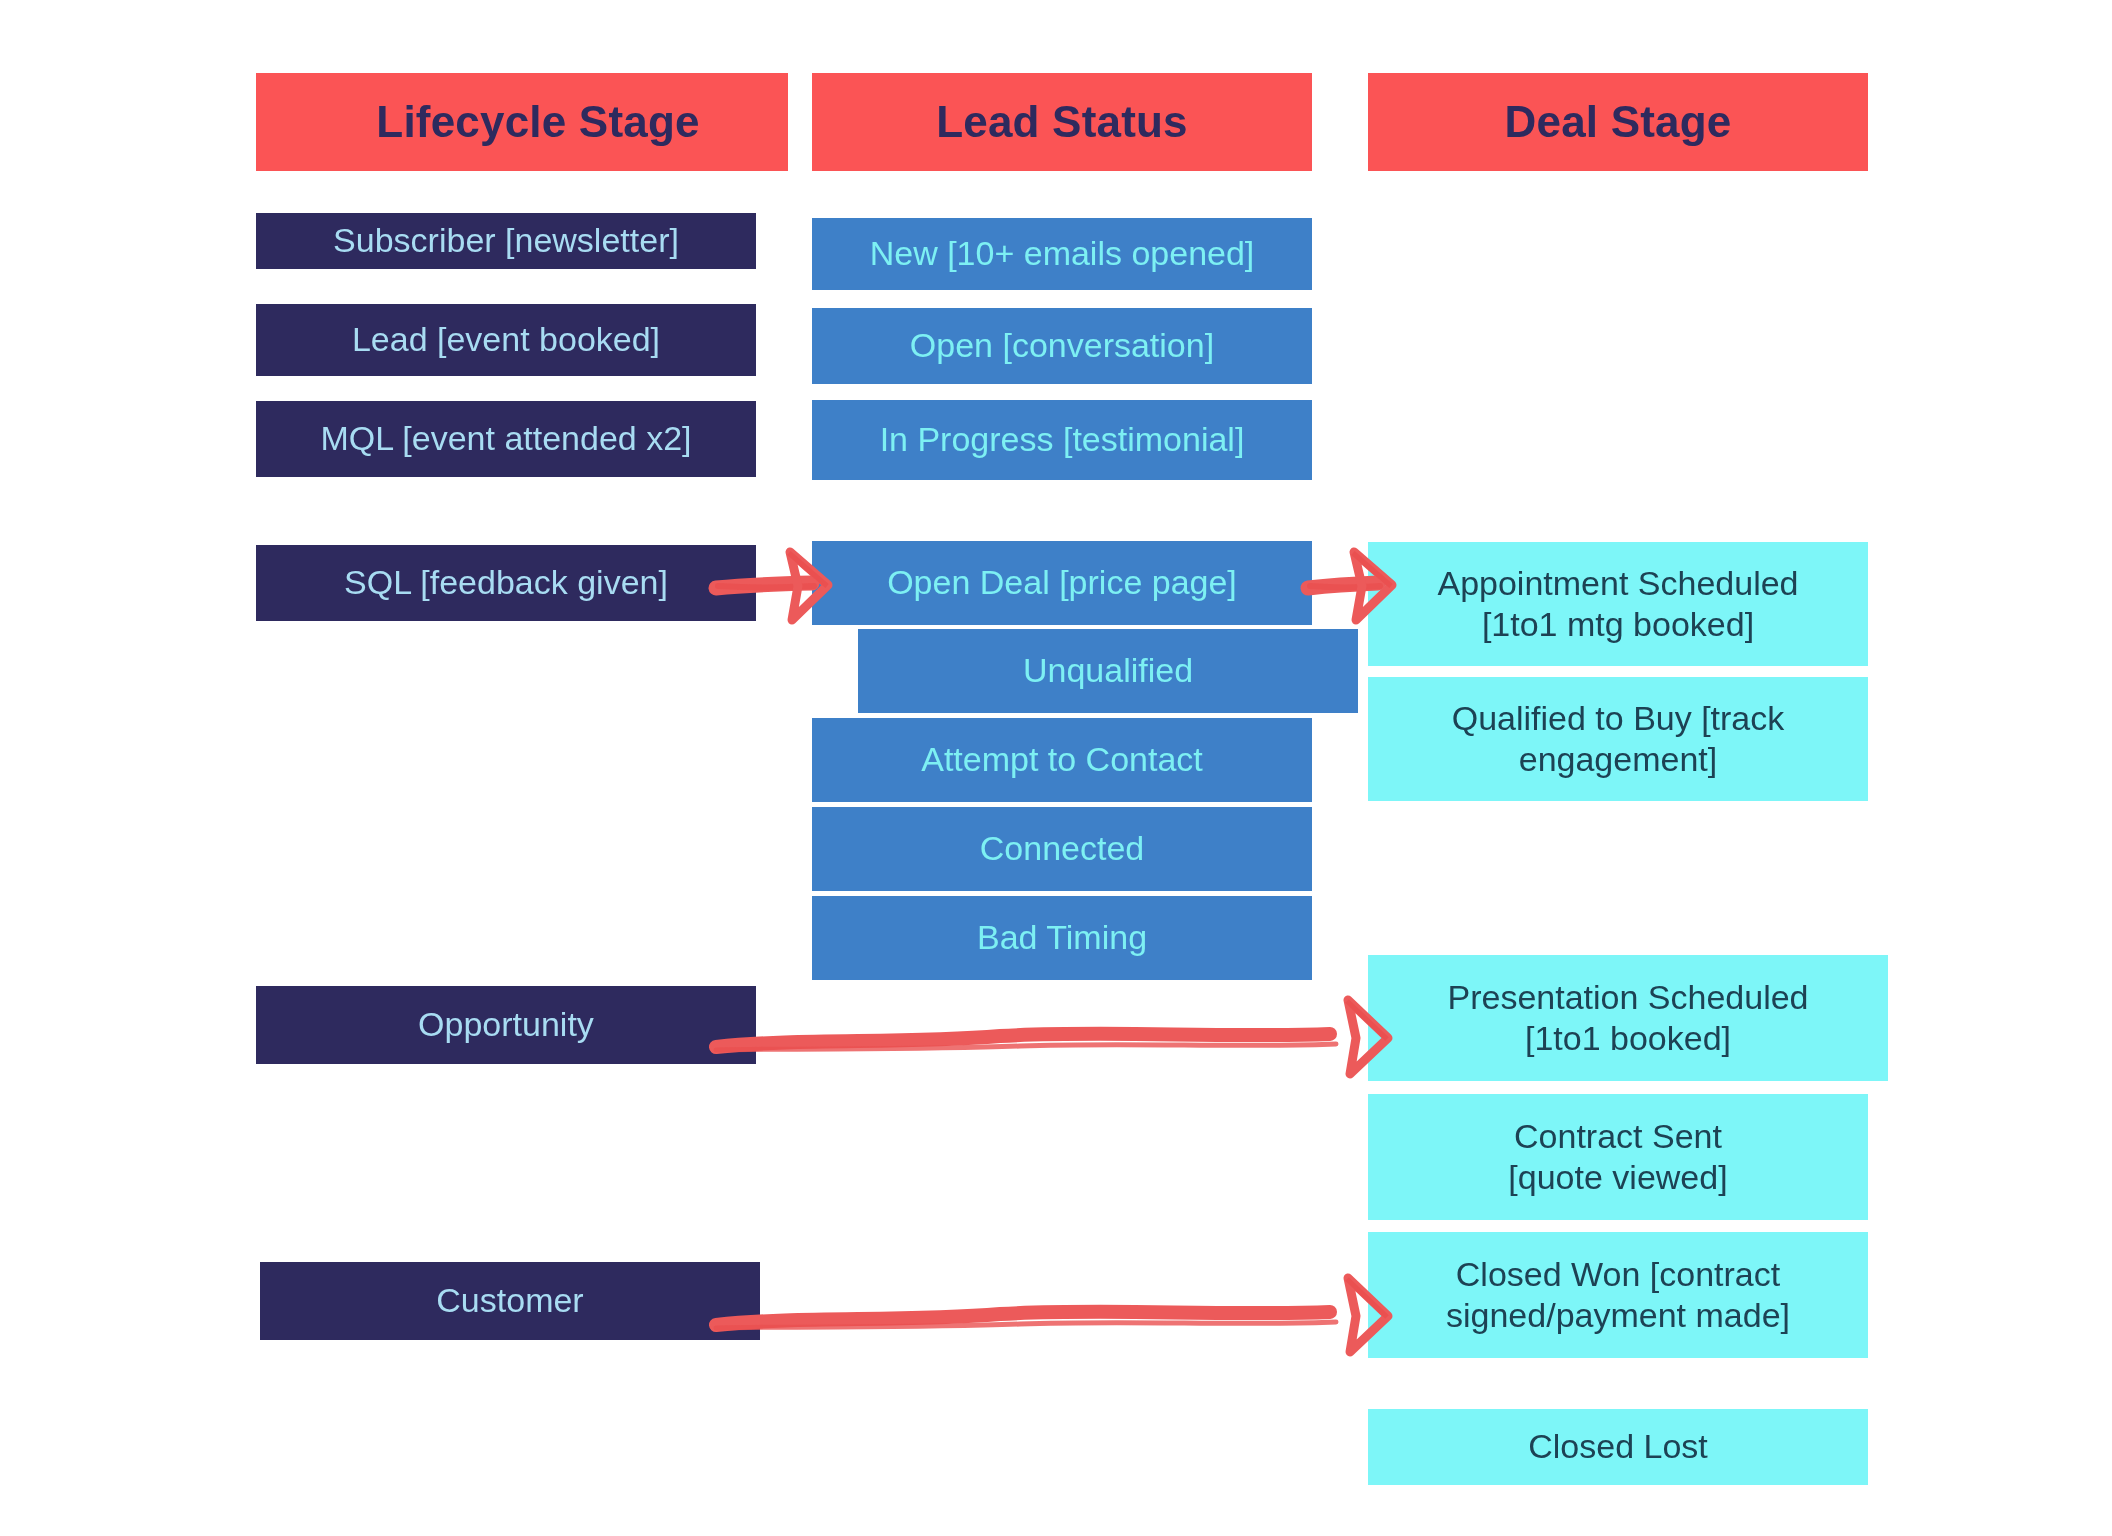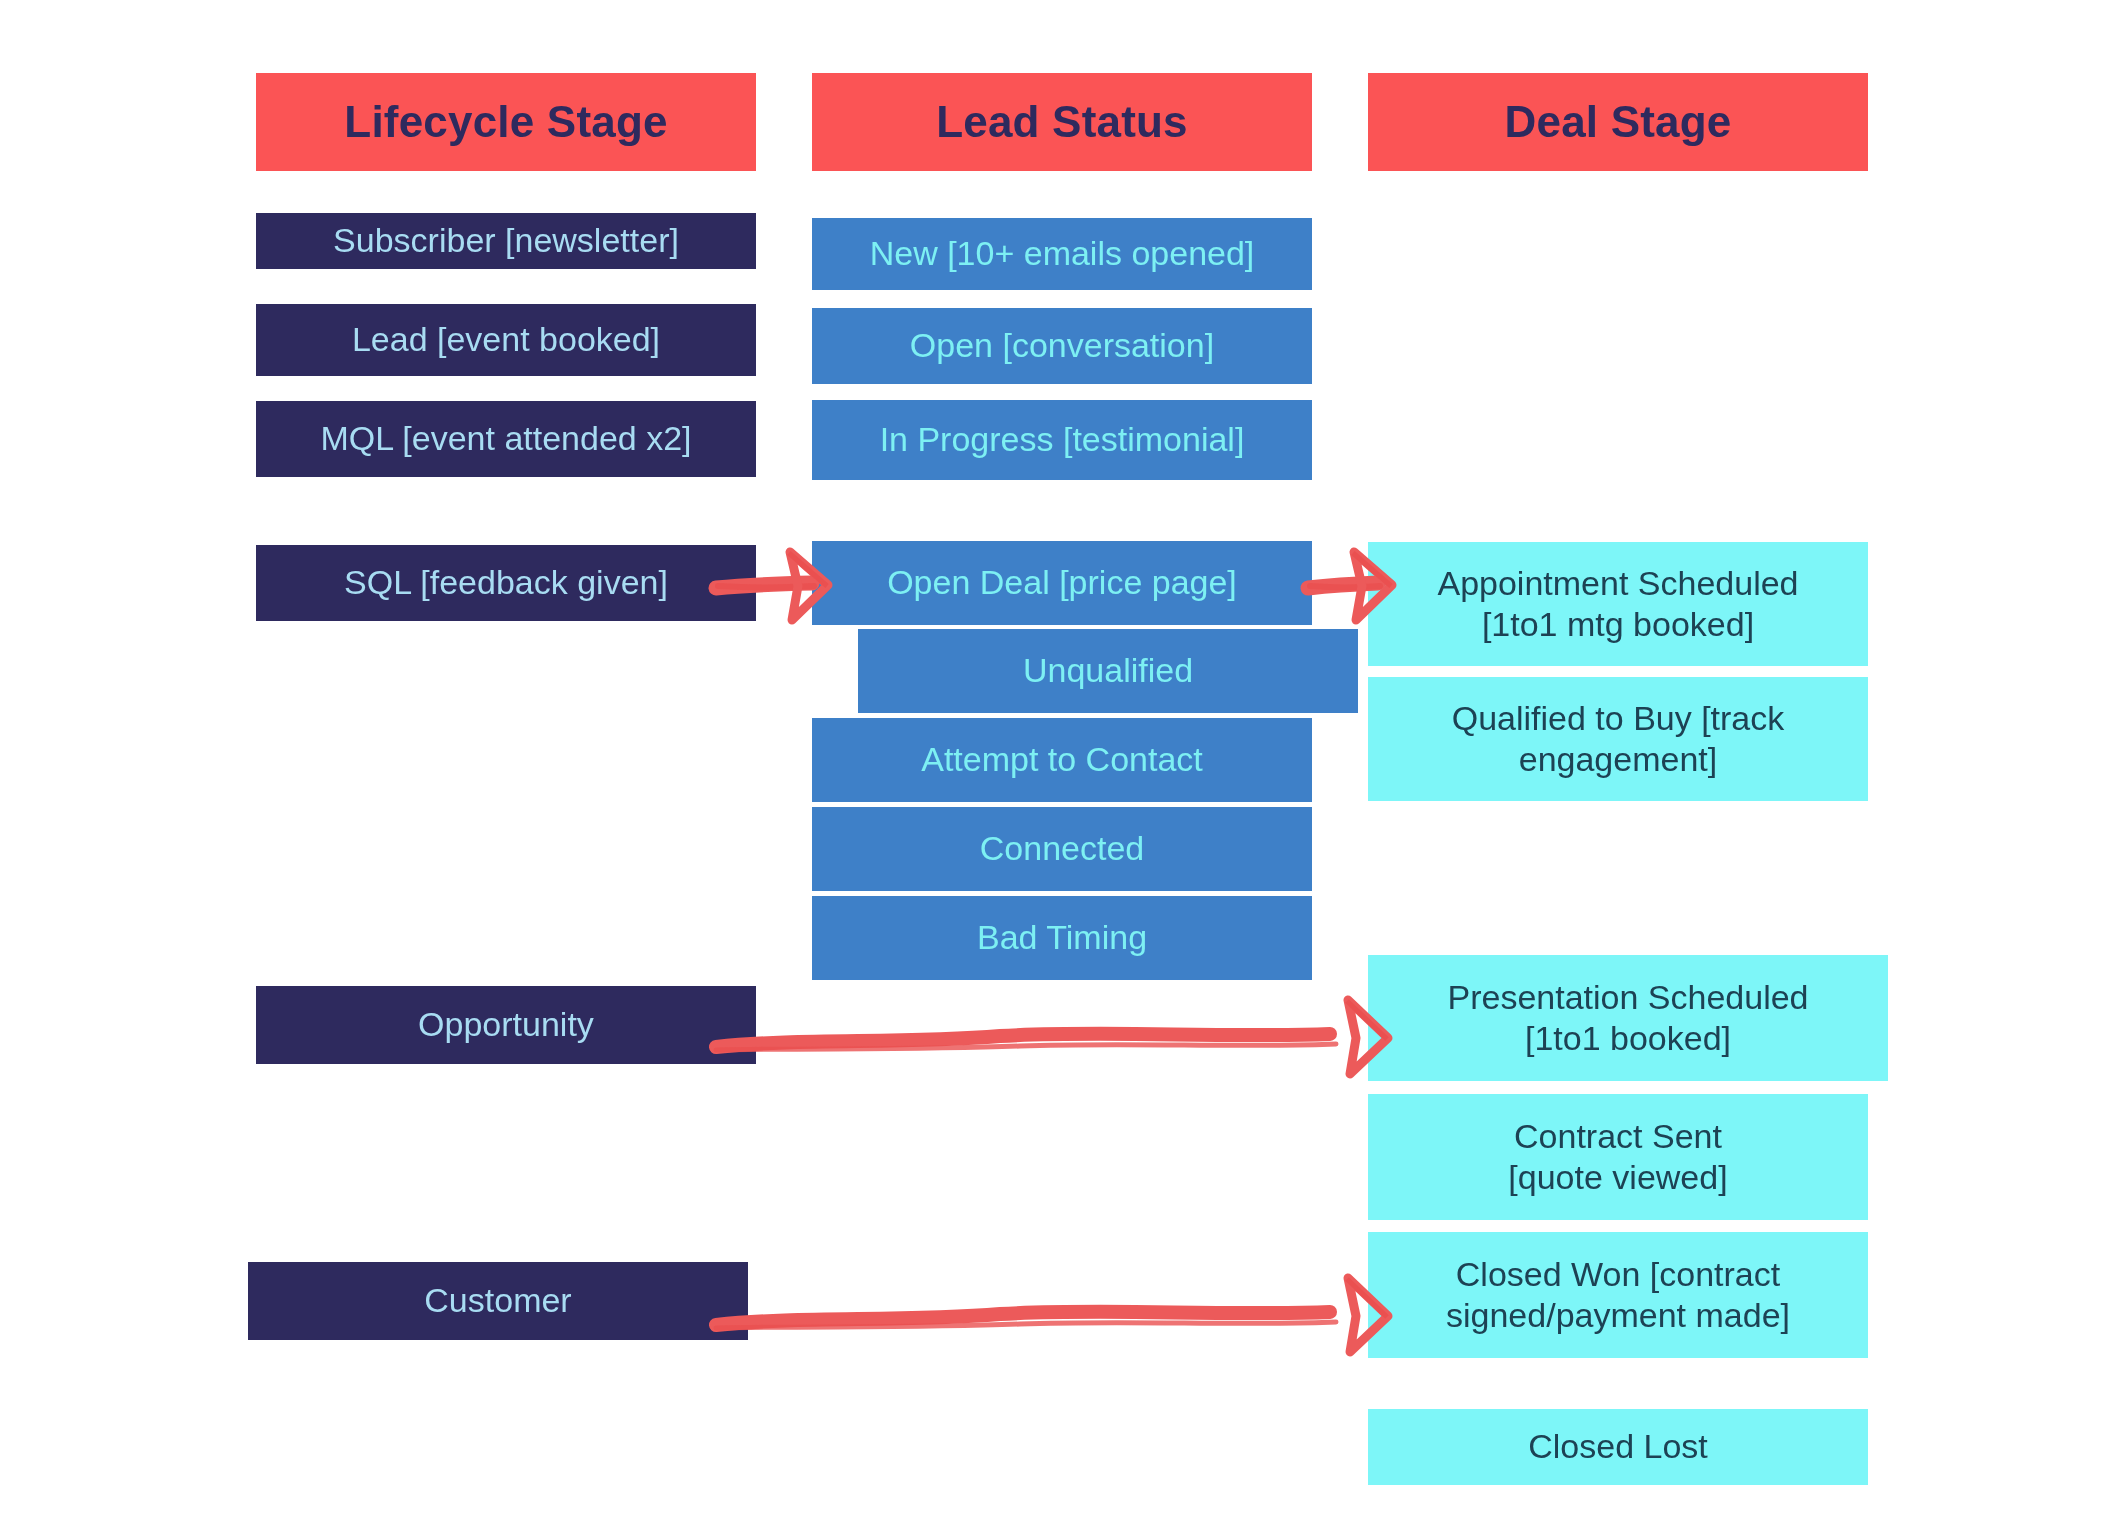--- a/index.html
+++ b/index.html
@@ -79,21 +79,21 @@
     width: 2112px;
     height: 1536px;
     pointer-events: none;
   }
 </style>
 </head>
 <body>
 
 <div id="canvas">
 
-  <div class="col-header" style="left:256px; top:73px; width:500px; height:98px;">
+  <div class="col-header" style="left:256px; top:73px; width:500px; height:98px;padding-left:32px;">
     <span>Lifecycle Stage</span>
   </div>
 
   <div class="col-header" style="left:812px; top:73px; width:500px; height:98px;">
     <span>Lead Status</span>
   </div>
 
   <div class="col-header" style="left:1368px; top:73px; width:500px; height:98px;">
     <span>Deal Stage</span>
   </div>
@@ -111,21 +111,21 @@
   </div>
 
   <div class="box box-lifecycle" style="left:256px; top:545px; width:500px; height:76px;">
     <span class="box-text">SQL [feedback given]</span>
   </div>
 
   <div class="box box-lifecycle" style="left:256px; top:986px; width:500px; height:78px;">
     <span class="box-text">Opportunity</span>
   </div>
 
-  <div class="box box-lifecycle" style="left:248px; top:1262px; width:500px; height:78px;">
+  <div class="box box-lifecycle" style="left:260px; top:1262px; width:500px; height:78px;">
     <span class="box-text">Customer</span>
   </div>
 
   <div class="box box-lead" style="left:812px; top:218px; width:500px; height:72px;">
     <span class="box-text">New [10+ emails opened]</span>
   </div>
 
   <div class="box box-lead" style="left:812px; top:308px; width:500px; height:76px;">
     <span class="box-text">Open [conversation]</span>
   </div>

